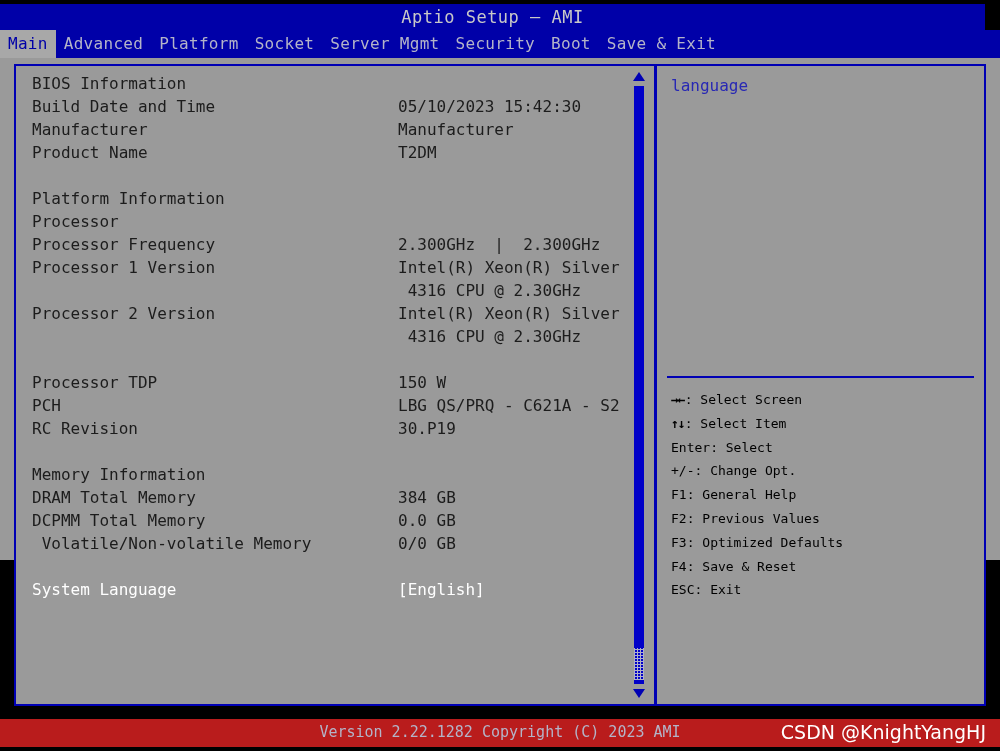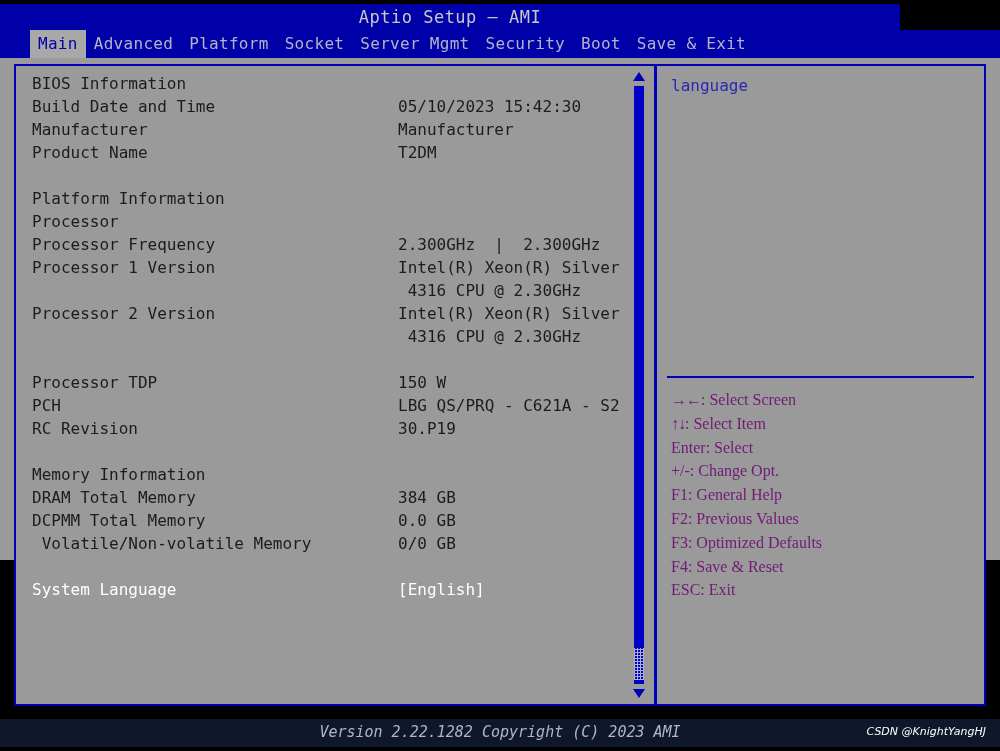--- a/index.html
+++ b/index.html
@@ -19,41 +19,40 @@
     width: 1000px;
     height: 751px;
     background: #000000;
   }
 
   
   #titlebar {
     position: absolute;
     left: 0;
     top: 4px;
-    width: 900px;
+    width: 985px;
     height: 26px;
     background: #0000a8;
     color: #c8c8c8;
     font-size: 17px;
     line-height: 26px;
     text-align: center;
     letter-spacing: 0.5px;
   }
 
   
   #menubar {
     position: absolute;
     left: 0;
     top: 30px;
     width: 1000px;
     height: 28px;
     background: #0000a8;
     display: flex;
     align-items: stretch;
-    padding-left: 30px;
     box-sizing: border-box;
   }
   .menu-item {
     color: #b4b4c8;
     font-size: 16px;
     line-height: 28px;
     padding: 0 8px;
     white-space: pre;
     letter-spacing: 0.3px;
   }
@@ -195,58 +194,56 @@
     top: 310px;
     height: 2px;
     background: #0000b4;
   }
   #hotkeys {
     position: absolute;
     left: 14px;
     top: 322px;
   }
   .hotkey {
-    font-size: 16px;
+    font-size: 13px;
     line-height: 23.8px;
-    color: #701a75;
-    white-space: pre;
-    font-family: Liberation Serif, serif;
+    color: #000000;
+    white-space: pre;
   }
   .hotkey .glyph {
     font-weight: bold;
     letter-spacing: -1px;
   }
 
   
   #footer {
     position: absolute;
     left: 0;
     top: 719px;
     width: 1000px;
     height: 28px;
-    background: #0f172a;
-    font-style: italic;
+    background: #b91c1c;
   }
   #footer-version {
     position: absolute;
     left: 0;
     top: 0;
     width: 1000px;
     text-align: center;
     color: #b4b4c8;
     font-size: 15px;
     line-height: 26px;
     white-space: pre;
   }
   #footer-watermark {
     position: absolute;
     right: 14px;
     top: 0;
     color: #ffffff;
-    font-size: 11px;
+    font-size: 19px;
     line-height: 26px;
     white-space: pre;
     font-family: "DejaVu Sans", "Liberation Sans", sans-serif;
     margin-left: 38px;
   }
 </style>
 </head>
 <body>
 
 <div id="screen">

